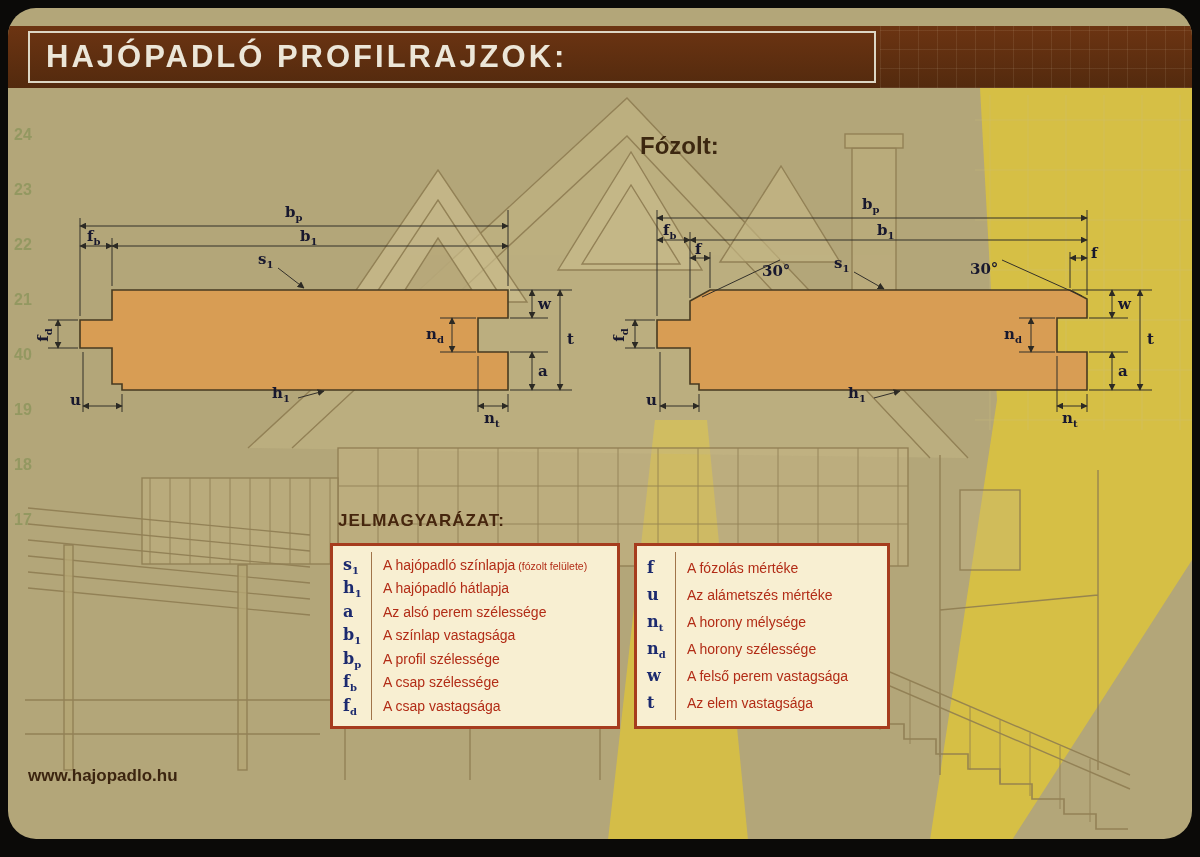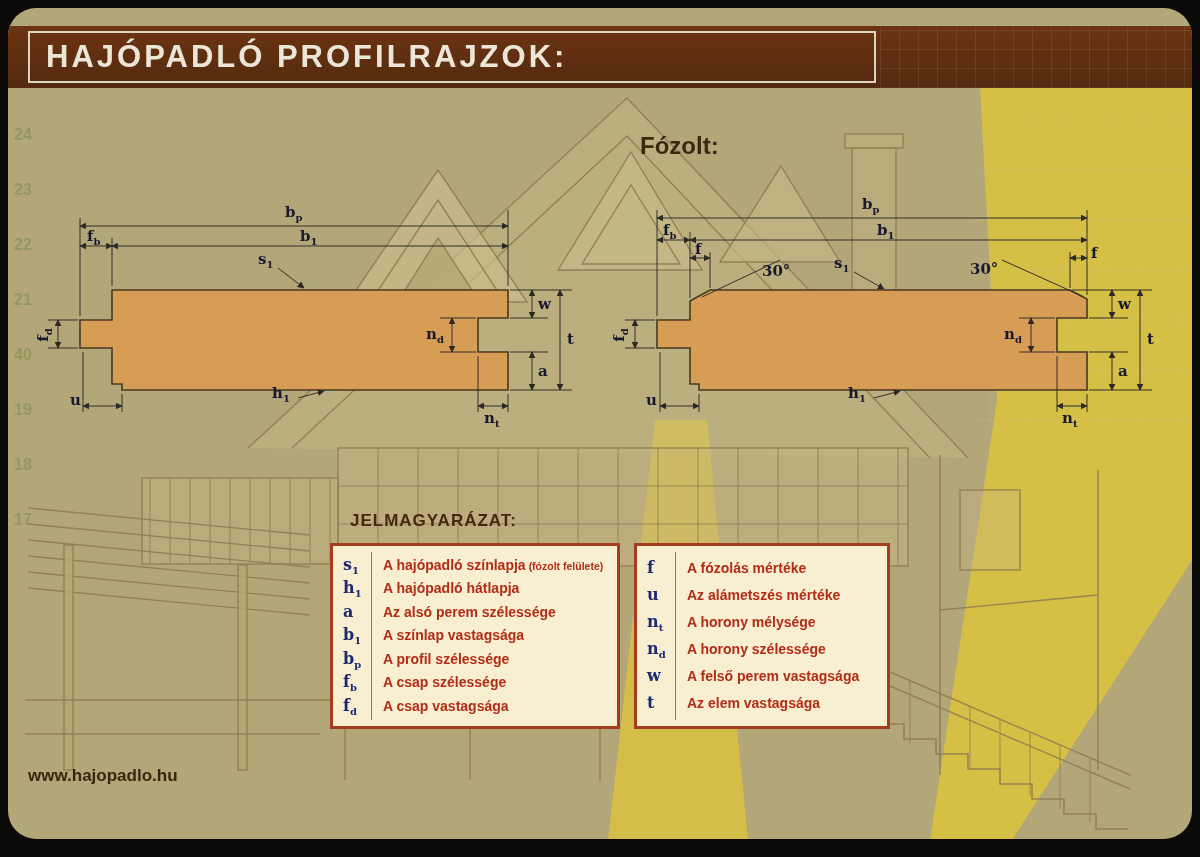--- a/index.html
+++ b/index.html
@@ -24,32 +24,32 @@
   .section-label{position:absolute;font-size:24px;font-weight:bold;color:#3c2710;}
 
   
   .dim{position:absolute;font-family:"DejaVu Serif","Liberation Serif",serif;font-weight:bold;
        font-size:15px;color:#18182e;line-height:1;white-space:nowrap;}
   .dim sub{font-size:10px;}
   .rot{transform:rotate(-90deg);transform-origin:50% 50%;}
 
   
   .legend-heading{position:absolute;left:338px;top:511px;font-size:17px;font-weight:bold;
-                  color:#46260e;letter-spacing:1px;padding-left:12px;}
+                  color:#46260e;letter-spacing:1px;}
   .legend{position:absolute;left:330px;top:543px;display:flex;gap:14px;}
   .lbox{position:relative;box-sizing:border-box;background:#f8efd2;border:3px solid #a63c1e;
         padding:9px 10px;display:flex;flex-direction:column;height:186px;}
   .lbox::before{content:"";position:absolute;left:38px;top:6px;bottom:6px;width:1px;background:#a0744a;}
   .lbox.left{width:290px;justify-content:space-between;}
   .lbox.right{width:256px;justify-content:space-around;}
   .lrow{display:flex;align-items:baseline;white-space:nowrap;}
   .lsym{width:28px;flex:none;font-family:"DejaVu Serif","Liberation Serif",serif;font-weight:bold;
         color:#1c2a6e;font-size:16px;}
   .lsym sub{font-size:10px;}
-  .ldesc{color:#b22c16;font-weight:bold;font-size:14px;margin-left:12px;}
+  .ldesc{color:#b22c16;font-weight:normal;font-size:14px;margin-left:12px;}
   .lnote{font-size:10.5px;margin-left:3px;}
 
   .footer-url{position:absolute;left:28px;top:766px;font-size:17px;font-weight:bold;color:#3c2510;}
   .ruler-num{position:absolute;left:14px;color:rgba(130,145,85,.65);font-size:16px;font-weight:bold;}
 </style>
 </head>
 <body>
 
 <div class="page">
 <div class="canvas">

